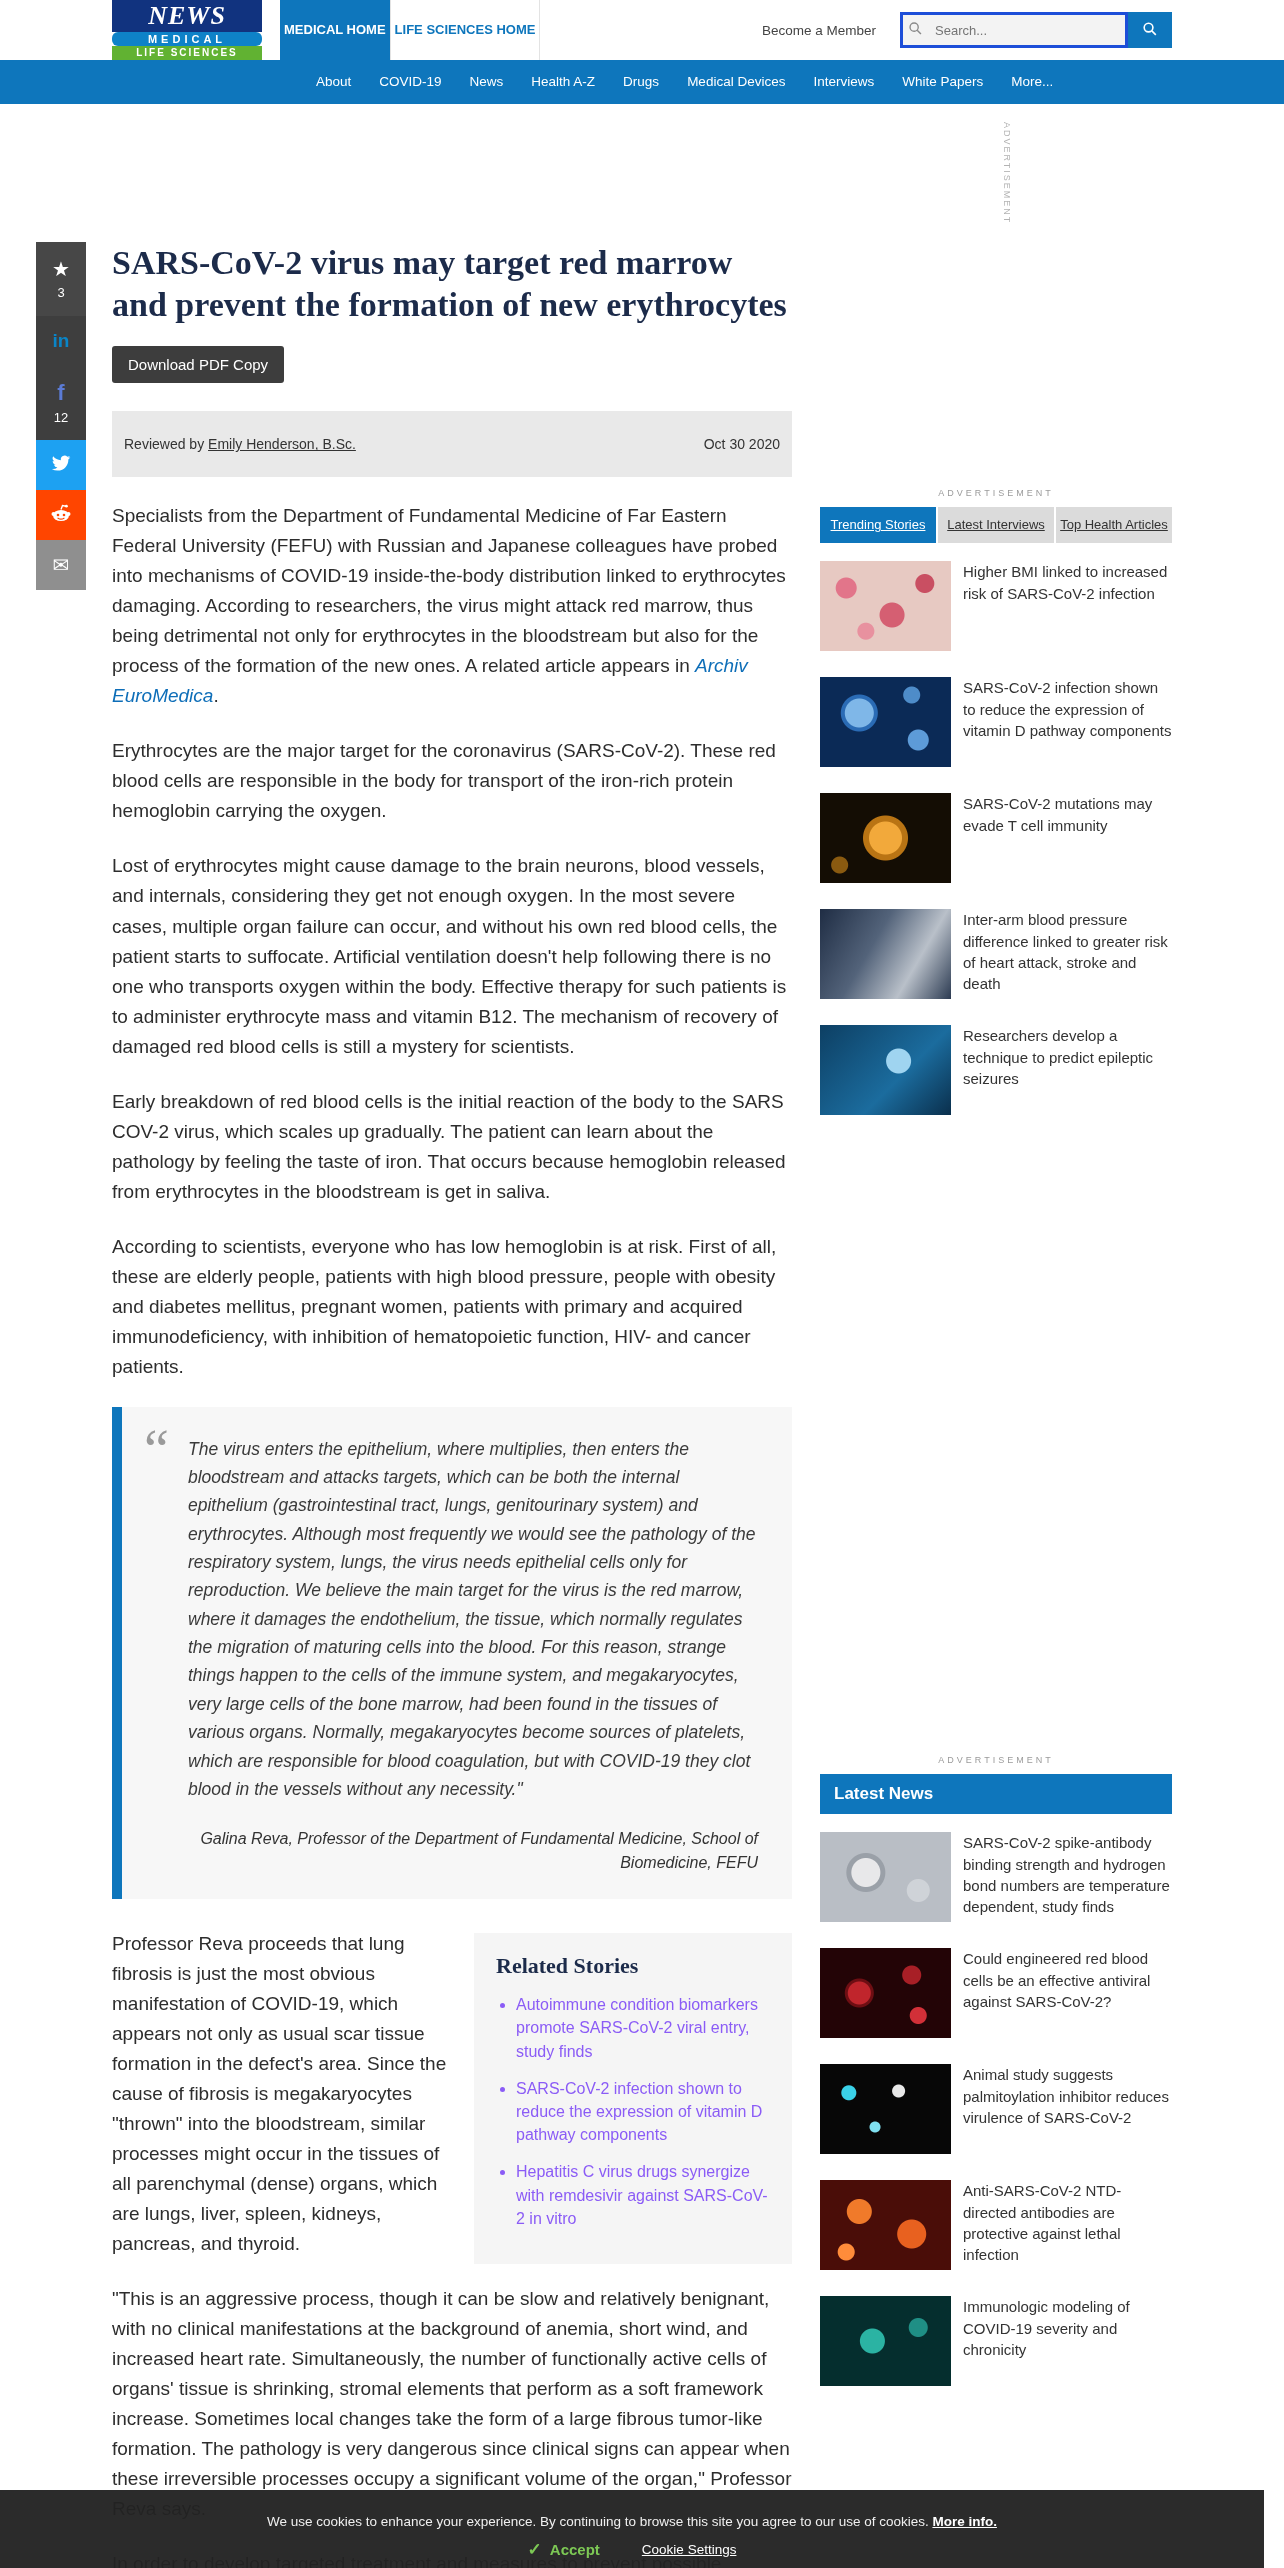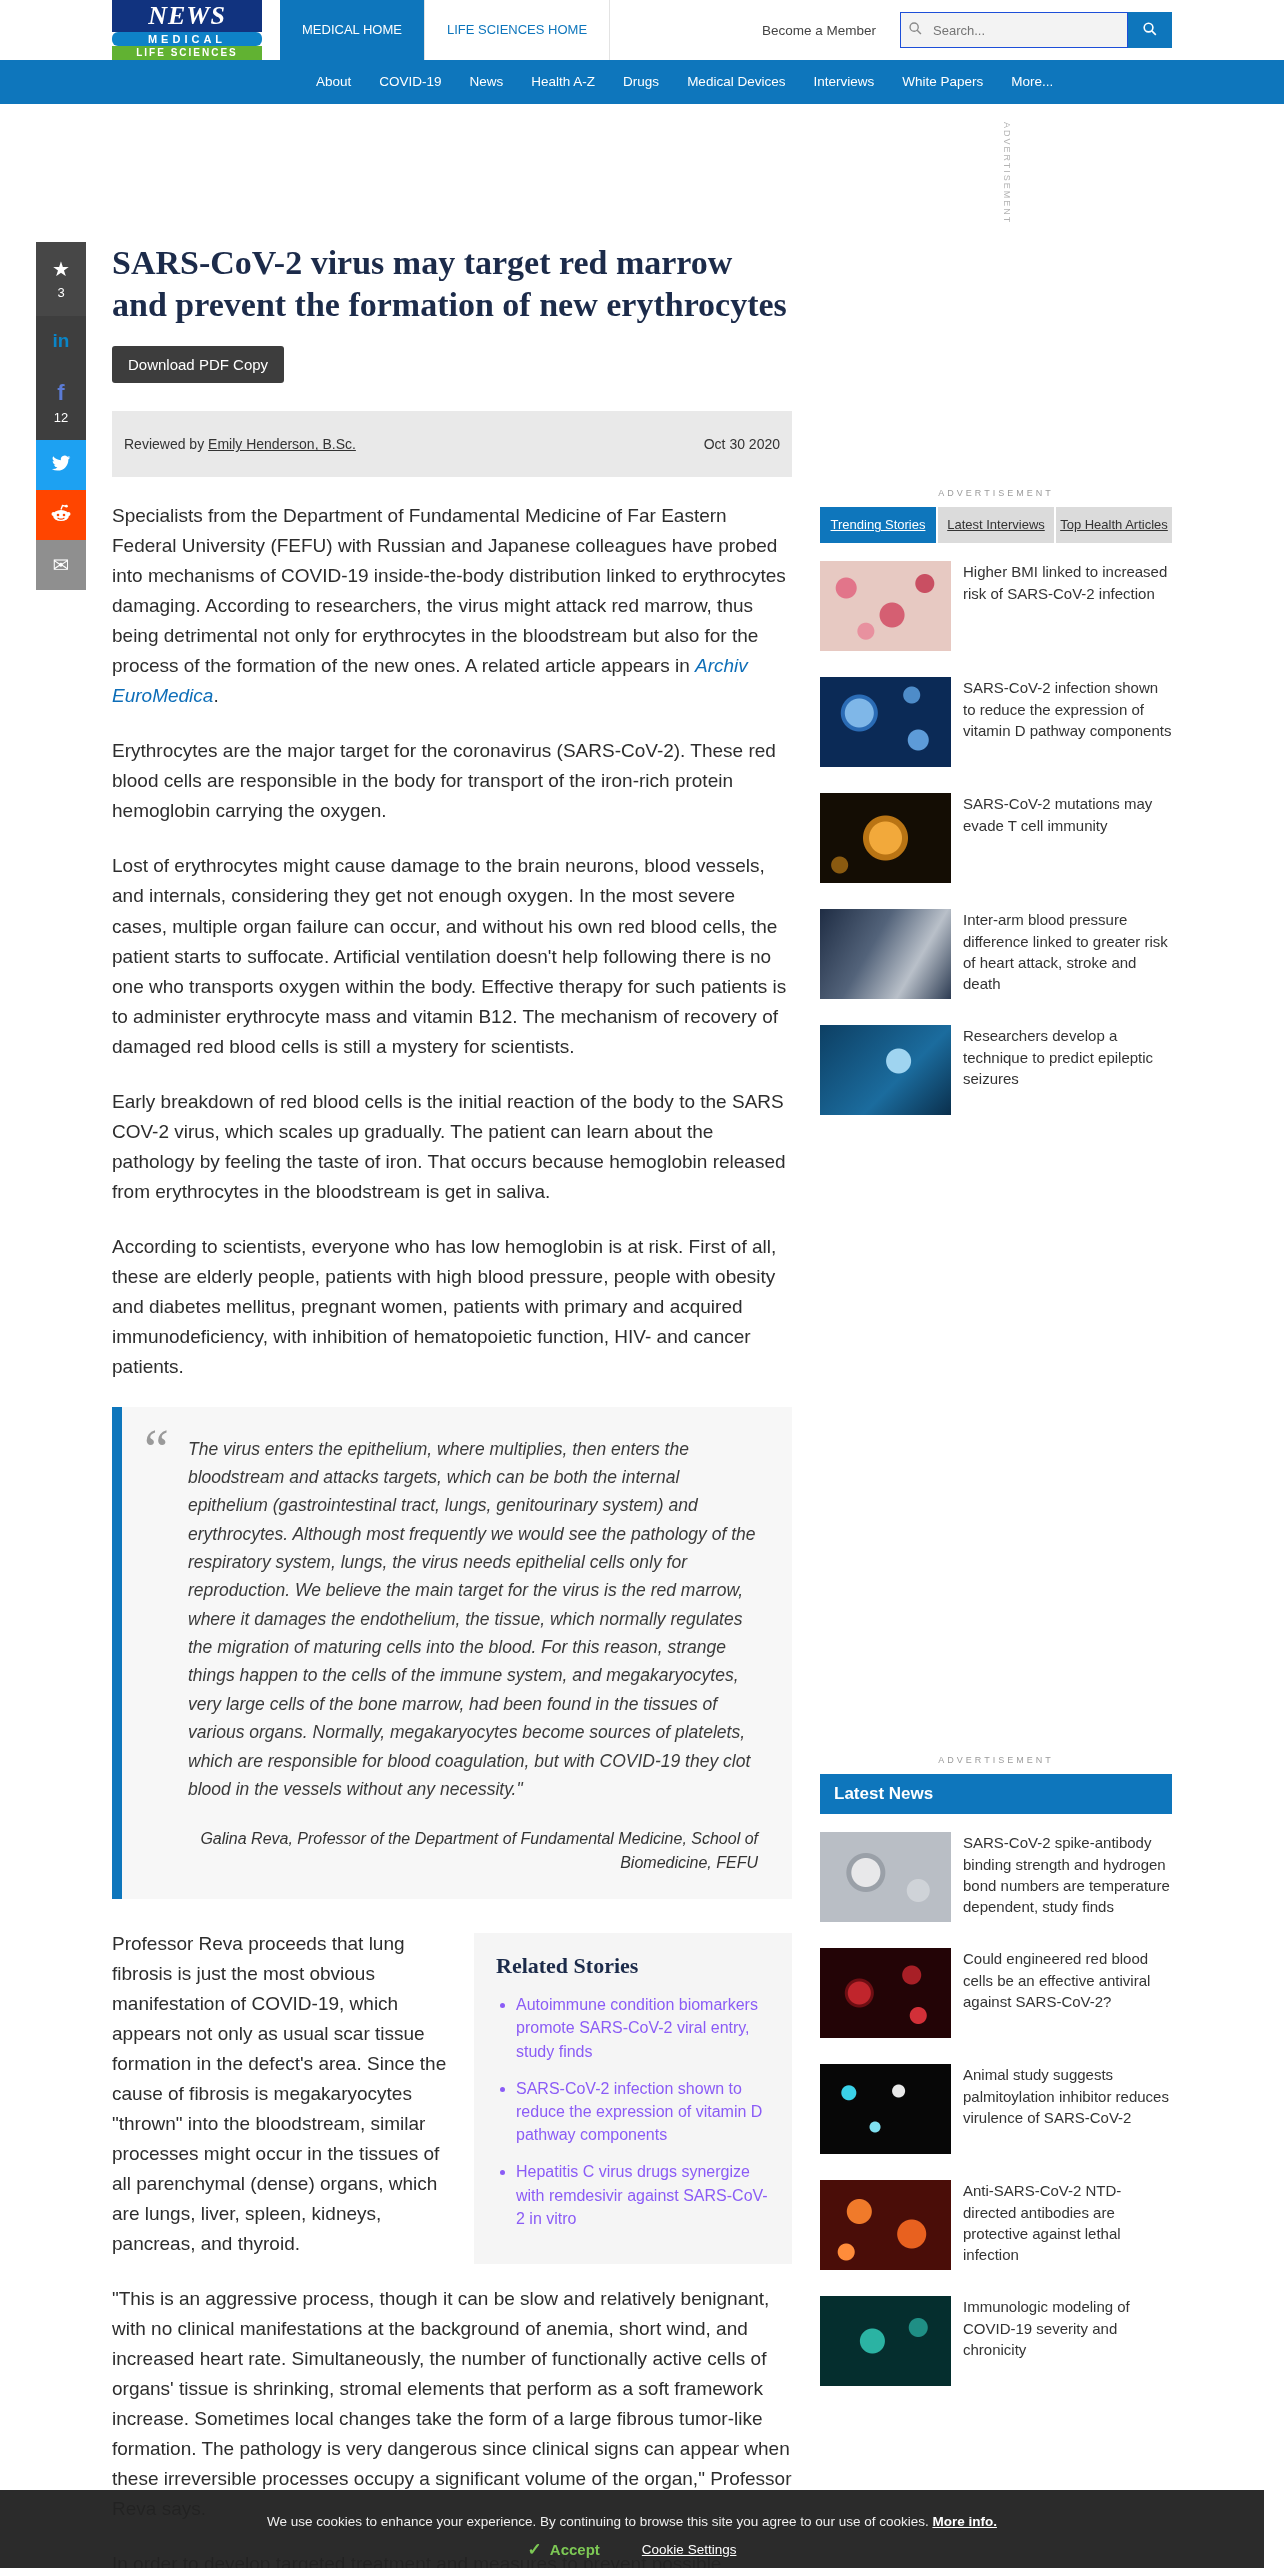--- a/index.html
+++ b/index.html
@@ -11,28 +11,28 @@
   .container { width: 1060px; margin: 0 auto; }
 
   
   .site-header { height: 60px; background: #fff; }
   .site-header .container { display: flex; align-items: stretch; height: 60px; }
   .logo { width: 150px; display: flex; flex-direction: column; cursor: pointer; }
   .logo-news { background: #11337f; color: #fff; font-family: "Liberation Serif", serif; font-style: italic; font-weight: bold; font-size: 26px; text-align: center; line-height: 32px; height: 32px; letter-spacing: 1px; }
   .logo-medical { background: #0e82c8; color: #fff; font-size: 11px; font-weight: bold; letter-spacing: 4px; text-align: center; line-height: 14px; height: 14px; border-radius: 6px; }
   .logo-life { background: #61b232; color: #fff; font-size: 10px; font-weight: bold; letter-spacing: 2px; text-align: center; line-height: 14px; height: 14px; }
   .home-tabs { display: flex; margin-left: 18px; }
-  .home-tab { font-size: 13px; font-weight: normal; padding: 0 22px; line-height: 60px; cursor: pointer; }
+  .home-tab { font-size: 13px; font-weight: bold; padding: 0 4px; line-height: 60px; cursor: pointer; }
   .home-tab.active { background: #0e76bc; color: #fff; }
   .home-tab.inactive { background: #fff; color: #0e76bc; border: 1px solid #e3e3e3; border-top: none; border-bottom: none; }
   .member-link { margin-left: auto; align-self: center; font-size: 13.5px; color: #444; cursor: pointer; }
   .search-wrap { display: flex; align-items: center; margin-left: 24px; }
   .search-box { position: relative; }
   .search-box .search-glyph { position: absolute; left: 8px; top: 9px; color: #8a8a8a; }
-  .search-input { width: 228px; height: 36px; border: 1px solid #1d4ed8; background: #f3f3f3; padding: 0 8px 0 32px; font-size: 13px; color: #333; outline: none; }
+  .search-input { width: 228px; height: 36px; border: 3px solid #1d4ed8; background: #f3f3f3; padding: 0 8px 0 32px; font-size: 13px; color: #333; outline: none; }
   .search-btn { width: 44px; height: 36px; background: #0e76bc; border: none; color: #fff; cursor: pointer; display: flex; align-items: center; justify-content: center; }
 
   
   .main-nav { background: #0e76bc; height: 44px; }
   .main-nav ul { list-style: none; display: flex; margin-left: 190px; height: 44px; align-items: center; }
   .main-nav li { color: #fff; font-size: 13.5px; padding: 0 14px; cursor: pointer; line-height: 44px; }
 
   
   .ad-strip { height: 138px; position: relative; }
   .ad-strip .container { position: relative; height: 100%; }

